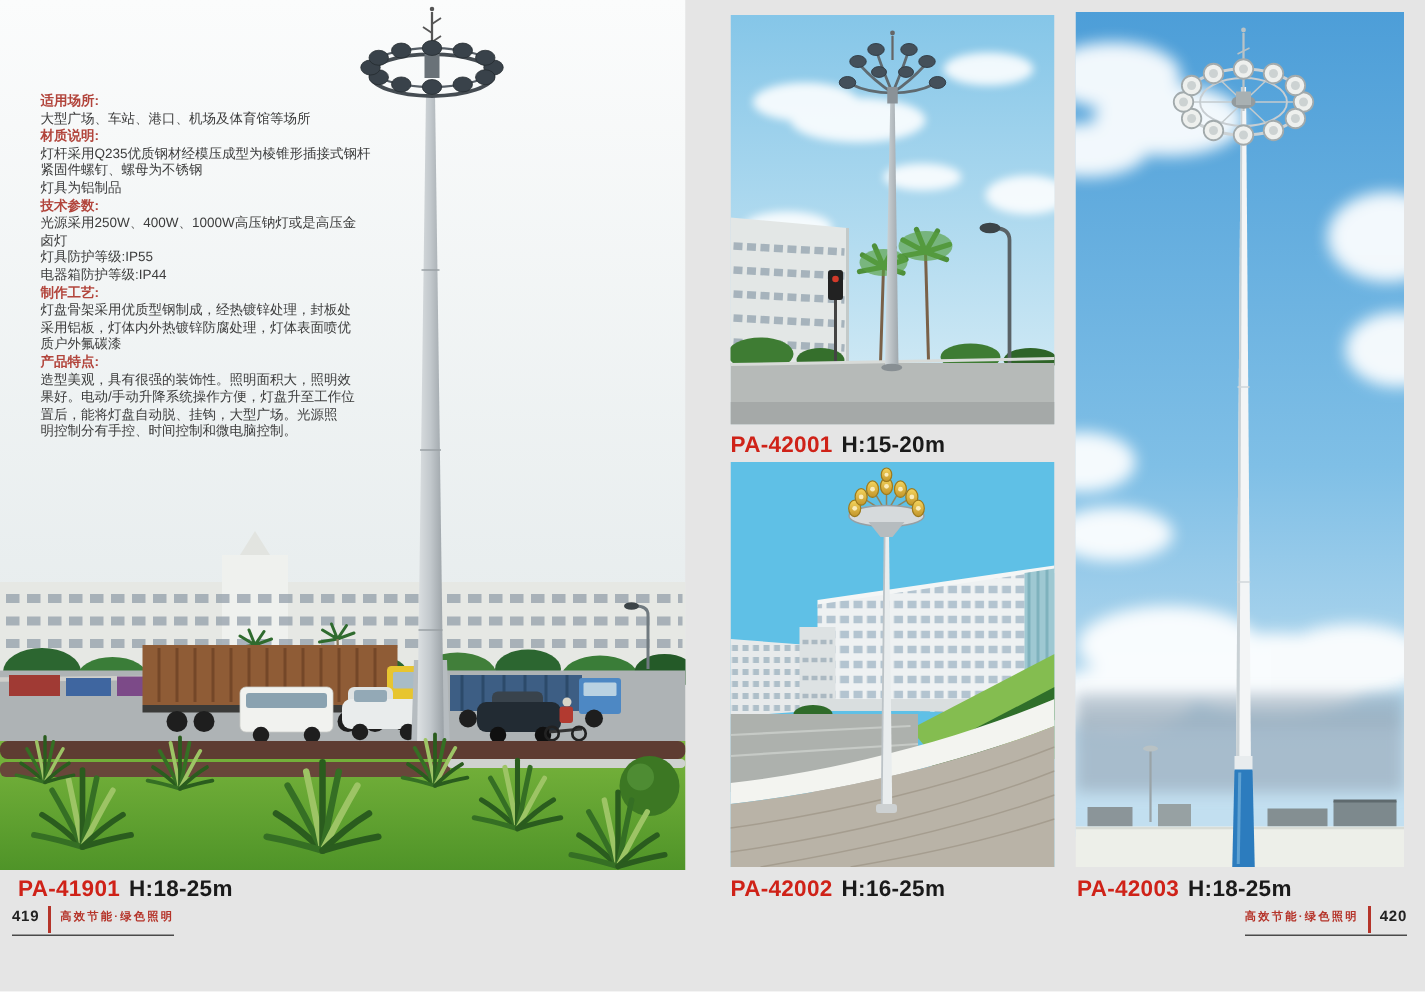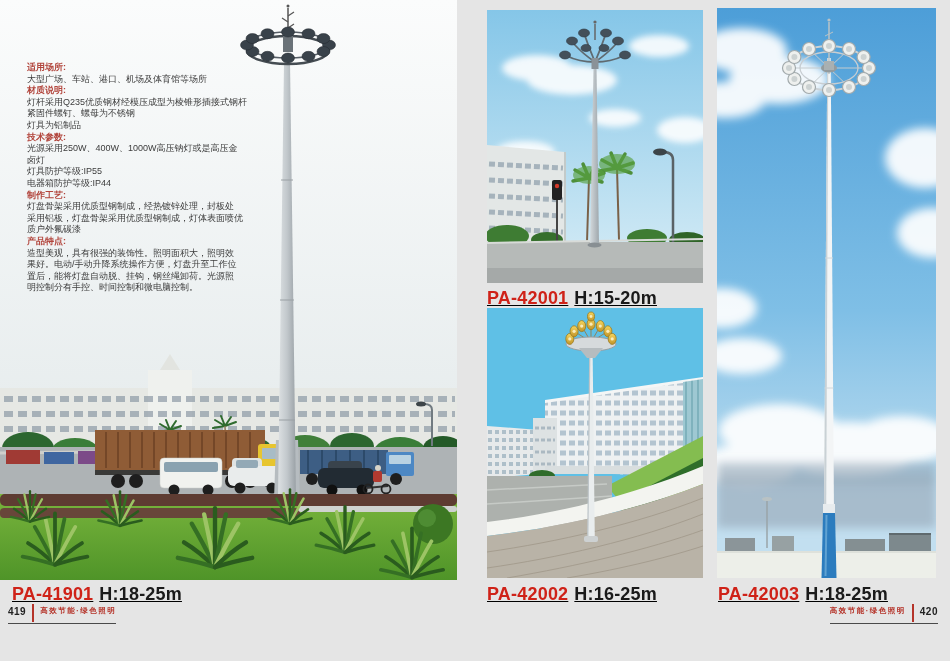--- a/index.html
+++ b/index.html
@@ -5,21 +5,21 @@
 <style>
   html,body{margin:0;padding:0;background:#ffffff;}
   #page{position:relative;width:950px;height:661px;background:#e5e5e5;overflow:hidden;
         font-family:"Liberation Sans",sans-serif;}
   .photo{position:absolute;display:block;}
   
   .spec-block{position:absolute;left:27px;top:62px;width:245px;font-size:9px;
               line-height:11.6px;color:#3c3c3c;white-space:nowrap;}
   .spec-heading{color:#b2453c;font-weight:bold;}
   
-  .plabel{position:absolute;font-size:18px;font-weight:bold;letter-spacing:.2px;white-space:nowrap;text-decoration:underline;}
+  .plabel{position:absolute;font-size:15px;font-weight:bold;letter-spacing:.2px;white-space:nowrap;}
   .pcode{color:#cf2218;}
   .pheight{color:#1a1a1a;margin-left:6px;font-weight:bold;}
   .fg{position:absolute;top:602px;display:flex;align-items:center;
       border-bottom:1px solid #4a4a4a;padding-bottom:3px;}
   .fnum{font-size:10px;font-weight:bold;color:#222;letter-spacing:.5px;}
   .fbar{width:2px;height:18px;background:#b5342a;margin:0 6px;position:relative;top:2px;}
   .fslogan{font-size:7.5px;font-weight:bold;color:#b5342a;letter-spacing:1.5px;white-space:nowrap;}
 </style>
 </head>
 <body>
@@ -219,26 +219,26 @@
     <div>灯杆采用Q235优质钢材经模压成型为棱锥形插接式钢杆</div>
     <div>紧固件螺钉、螺母为不锈钢</div>
     <div>灯具为铝制品</div>
     <div class="spec-heading">技术参数:</div>
     <div>光源采用250W、400W、1000W高压钠灯或是高压金</div>
     <div>卤灯</div>
     <div>灯具防护等级:IP55</div>
     <div>电器箱防护等级:IP44</div>
     <div class="spec-heading">制作工艺:</div>
     <div>灯盘骨架采用优质型钢制成，经热镀锌处理，封板处</div>
-    <div>采用铝板，灯盘骨架采用优质型钢制成，灯体表面喷优</div>
+    <div>采用铝板，灯体内外热镀锌防腐处理，灯体表面喷优</div>
     <div>质户外氟碳漆</div>
     <div class="spec-heading">产品特点:</div>
     <div>造型美观，具有很强的装饰性。照明面积大，照明效</div>
     <div>果好。电动/手动升降系统操作方便，灯盘升至工作位</div>
-    <div>置后，能将灯盘自动脱、挂钩，钢丝绳卸荷。光源照</div>
+    <div>置后，能将灯盘自动脱、挂钩，大型广场。光源照</div>
     <div>明控制分有手控、时间控制和微电脑控制。</div>
   </div>
 
   <svg class="photo" style="left:487px;top:10px" width="216" height="273" viewBox="0 0 216 273">
     <defs>
       <linearGradient id="sky2" x1="0" y1="0" x2="0" y2="1">
         <stop offset="0" stop-color="#85c6e8"></stop>
           <stop offset="1" stop-color="#d8edf6"></stop>
       </linearGradient>
       <filter id="blur2" x="-40%" y="-40%" width="180%" height="180%">

